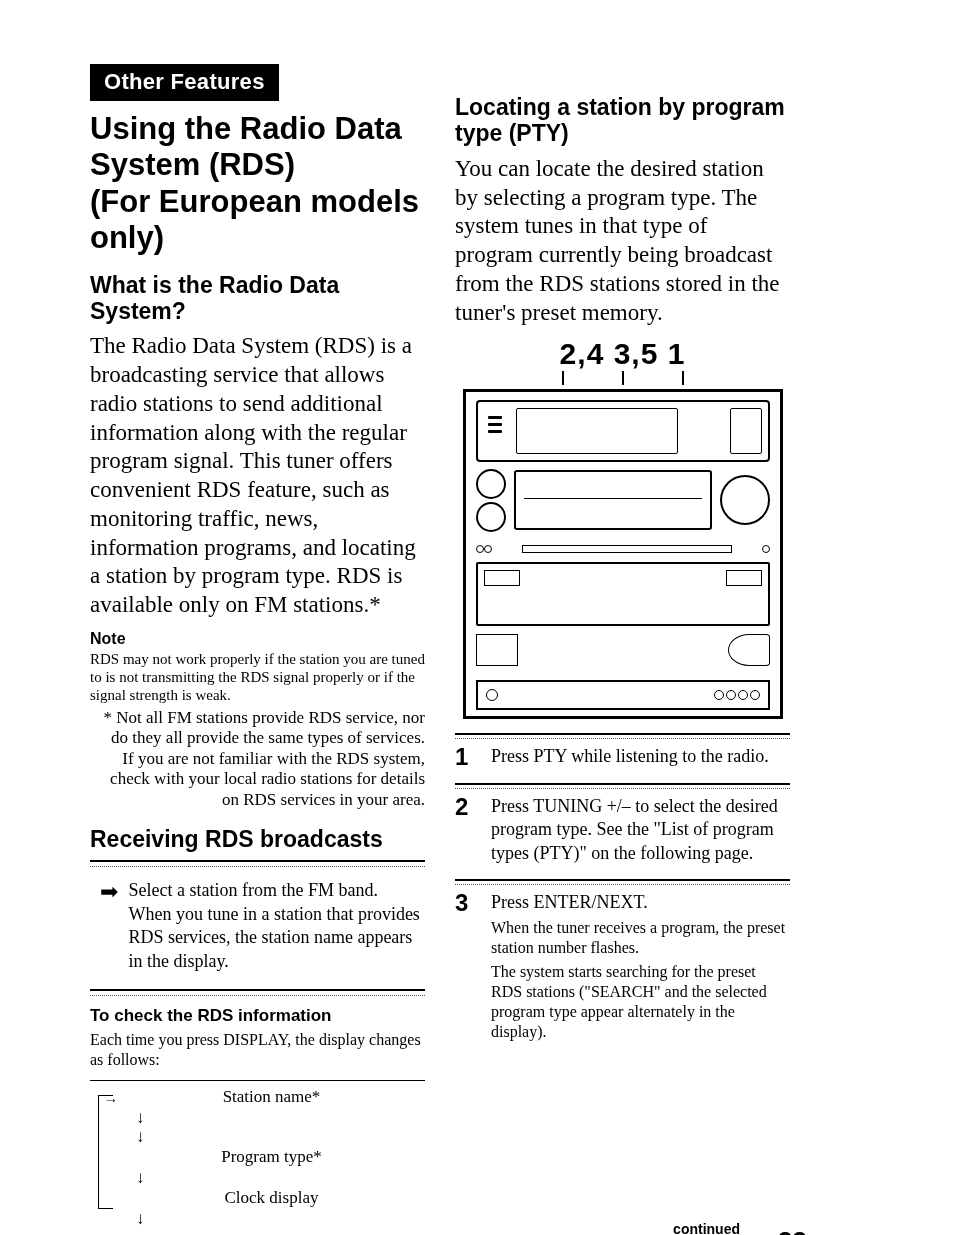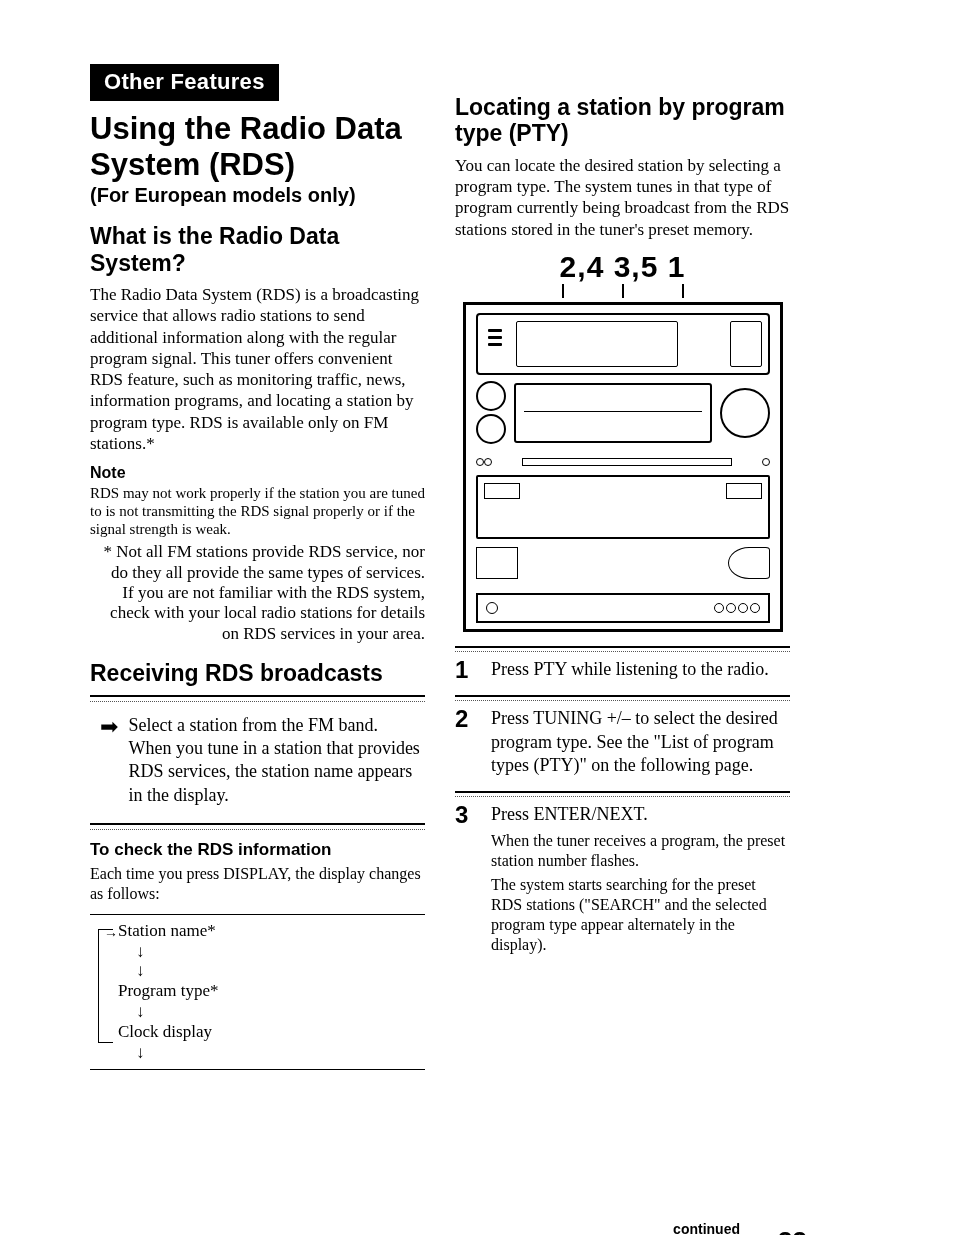--- a/index.html
+++ b/index.html
@@ -40,33 +40,33 @@
   h1.main-title {
     font-family: Arial, Helvetica, sans-serif;
     font-weight: 900;
     font-size: 31px;
     margin: 6px 0 0 0;
     line-height: 1.15;
   }
   .subtitle {
     font-family: Arial, Helvetica, sans-serif;
     font-weight: 900;
-    font-size: 20px;
+    font-size: 31px;
     margin: 2px 0 10px 0;
     line-height: 1.15;
   }
   h2.section {
     font-family: Arial, Helvetica, sans-serif;
     font-weight: 900;
     font-size: 23px;
     margin: 16px 0 8px 0;
     line-height: 1.15;
   }
   p.body {
-    font-size: 17px;
+    font-size: 23px;
     line-height: 1.25;
     margin: 0 0 10px 0;
   }
   .note-label {
     font-family: Arial, Helvetica, sans-serif;
     font-weight: 900;
     font-size: 16px;
     margin: 8px 0 2px 0;
   }
   p.note-body {
@@ -139,20 +139,21 @@
   }
   .cycle-line::after {
     content: "";
     position: absolute;
     bottom: 0; left: 0;
     width: 14px;
     border-top: 1.5px solid #000;
   }
   .cycle-item {
     margin: 0 0 2px 0;
+    text-align: center;
   }
   .down-arrow {
     margin: 0 0 2px 18px;
     line-height: 1;
   }
   .top-hook {
     position: absolute;
     left: -14px;
     top: 4px;
     font-size: 14px;

